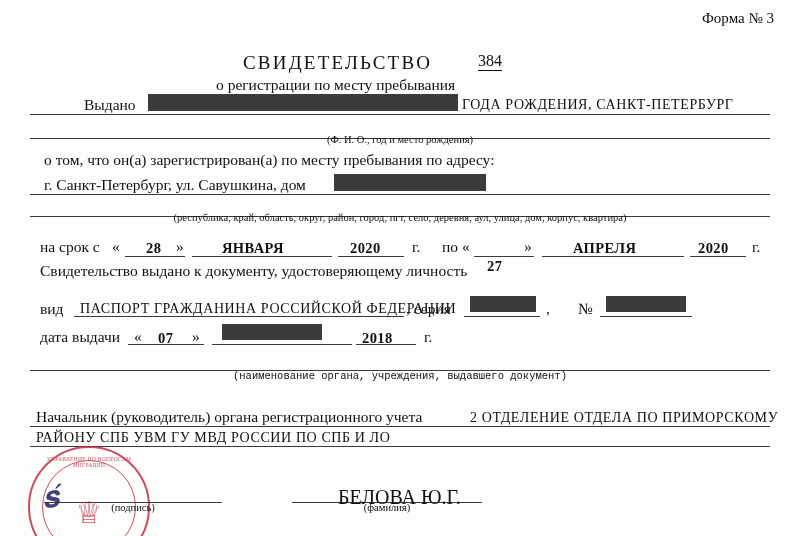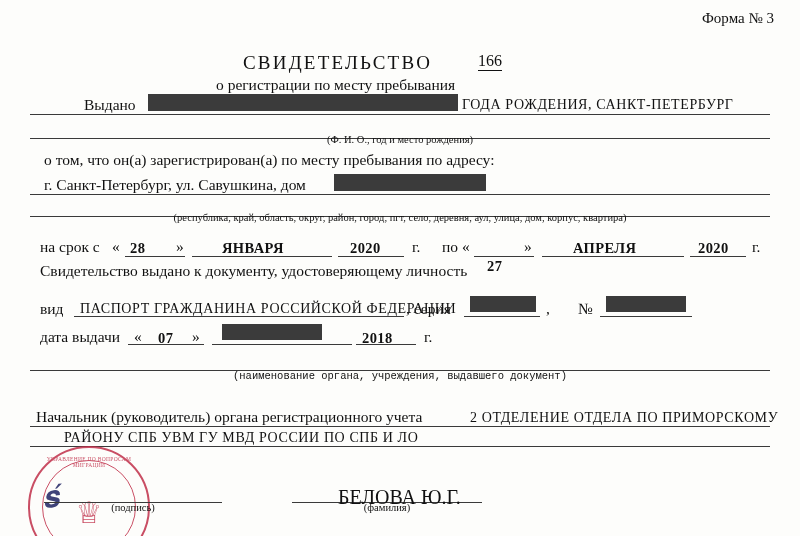--- a/index.html
+++ b/index.html
@@ -141,21 +141,21 @@
   }
 </style>
 </head>
 <body>
 
 <div class="page">
 
   <div class="form-no">Форма № 3</div>
 
   <div class="title">СВИДЕТЕЛЬСТВО</div>
-  <div class="title-number">166</div>
+  <div class="title-number">384</div>
   <div class="subtitle">о регистрации по месту пребывания</div>
 
   <div class="row-label" style="left:84px; top:96px;">Выдано</div>
   <div class="redact" style="left:148px; top:94px; width:310px; height:17px;"></div>
   <div class="caps" style="left:462px; top:97px;">ГОДА РОЖДЕНИЯ, САНКТ-ПЕТЕРБУРГ</div>
   <div class="line" style="left:30px; top:114px; width:740px;"></div>
 
   <div class="line" style="left:30px; top:138px; width:740px;"></div>
   <div class="hint" style="left:180px; top:134px; width:440px;">(Ф. И. О., год и место рождения)</div>
 
@@ -163,21 +163,21 @@
 
   <div class="row-label" style="left:44px; top:176px;">г. Санкт-Петербург, ул. Савушкина, дом</div>
   <div class="redact" style="left:334px; top:174px; width:152px; height:17px;"></div>
   <div class="line" style="left:30px; top:194px; width:740px;"></div>
 
   <div class="line" style="left:30px; top:216px; width:740px;"></div>
   <div class="hint" style="left:120px; top:212px; width:560px;">(республика, край, область, округ, район, город, пгт, село, деревня, аул, улица, дом, корпус, квартира)</div>
 
   <div class="row-label" style="left:40px; top:238px;">на срок с</div>
   <div class="row-label" style="left:112px; top:238px;">«</div>
-  <div class="value-bold" style="left:130px; top:240px;">28</div>
+  <div class="value-bold" style="left:146px; top:240px;">28</div>
   <div class="row-label" style="left:176px; top:238px;">»</div>
   <div class="line" style="left:125px; top:256px; width:60px;"></div>
   <div class="value-bold" style="left:222px; top:240px;">ЯНВАРЯ</div>
   <div class="line" style="left:192px; top:256px; width:140px;"></div>
   <div class="value-bold" style="left:350px; top:240px;">2020</div>
   <div class="line" style="left:338px; top:256px; width:66px;"></div>
   <div class="row-label" style="left:412px; top:238px;">г.</div>
   <div class="row-label" style="left:442px; top:238px;">по «</div>
   <div class="value-bold" style="left:487px; top:240px;margin-top:18px;">27</div>
   <div class="row-label" style="left:524px; top:238px;">»</div>
@@ -212,21 +212,21 @@
   <div class="line" style="left:356px; top:344px; width:60px;"></div>
   <div class="row-label" style="left:424px; top:328px;">г.</div>
 
   <div class="line" style="left:30px; top:370px; width:740px;"></div>
   <div class="hint" style="left:180px; top:370px; width:440px;font-family:Liberation Mono, monospace;">(наименование органа, учреждения, выдавшего документ)</div>
 
   <div class="row-label" style="left:36px; top:408px;">Начальник (руководитель) органа регистрационного учета</div>
   <div class="caps" style="left:470px; top:410px;">2 ОТДЕЛЕНИЕ ОТДЕЛА  ПО ПРИМОРСКОМУ</div>
   <div class="line" style="left:30px; top:426px; width:740px;"></div>
 
-  <div class="caps" style="left:36px; top:430px;margin-left:28px;">РАЙОНУ СПБ УВМ  ГУ  МВД  РОССИИ  ПО СПБ  И  ЛО</div>
+  <div class="caps" style="left:36px; top:430px;">РАЙОНУ СПБ УВМ  ГУ  МВД  РОССИИ  ПО СПБ  И  ЛО</div>
   <div class="line" style="left:30px; top:446px; width:740px;"></div>
 
   <div class="stamp">
     <div class="stamp-inner"></div>
     <div class="stamp-text-top">УПРАВЛЕНИЕ ПО ВОПРОСАМ МИГРАЦИИ</div>
     <div class="stamp-eagle">♕</div>
 
   </div>
 
   <div class="signature">𝐬́</div>

